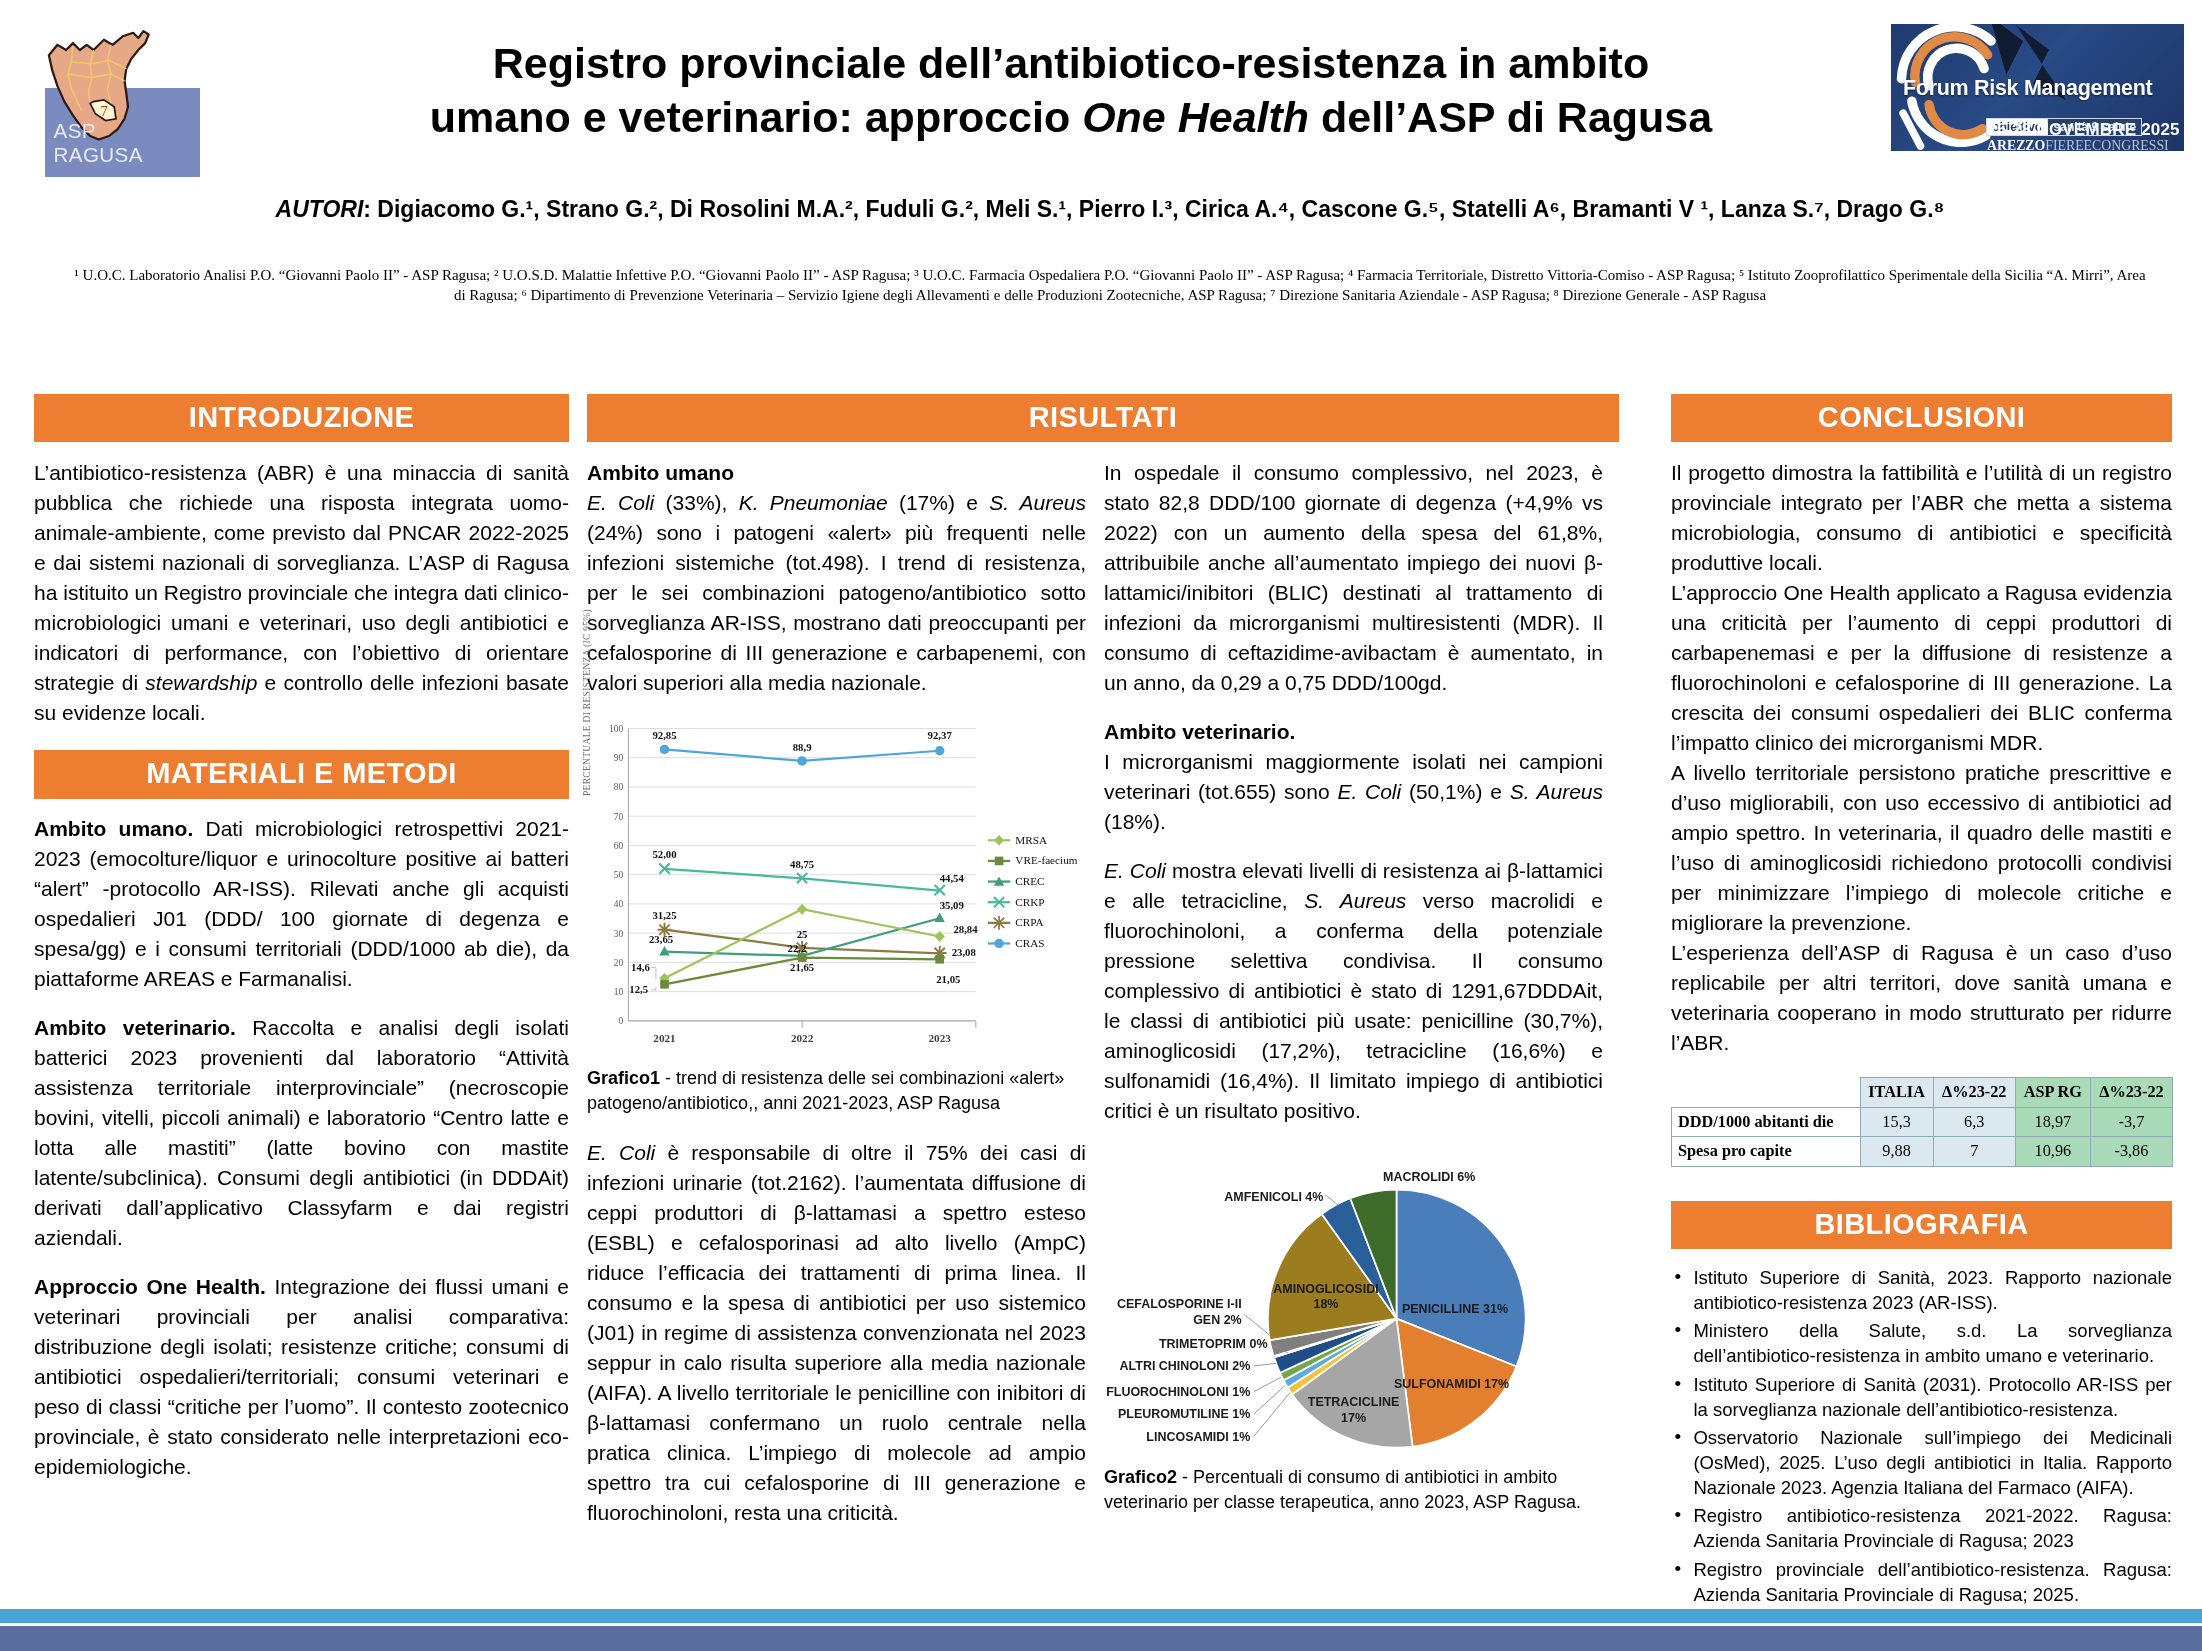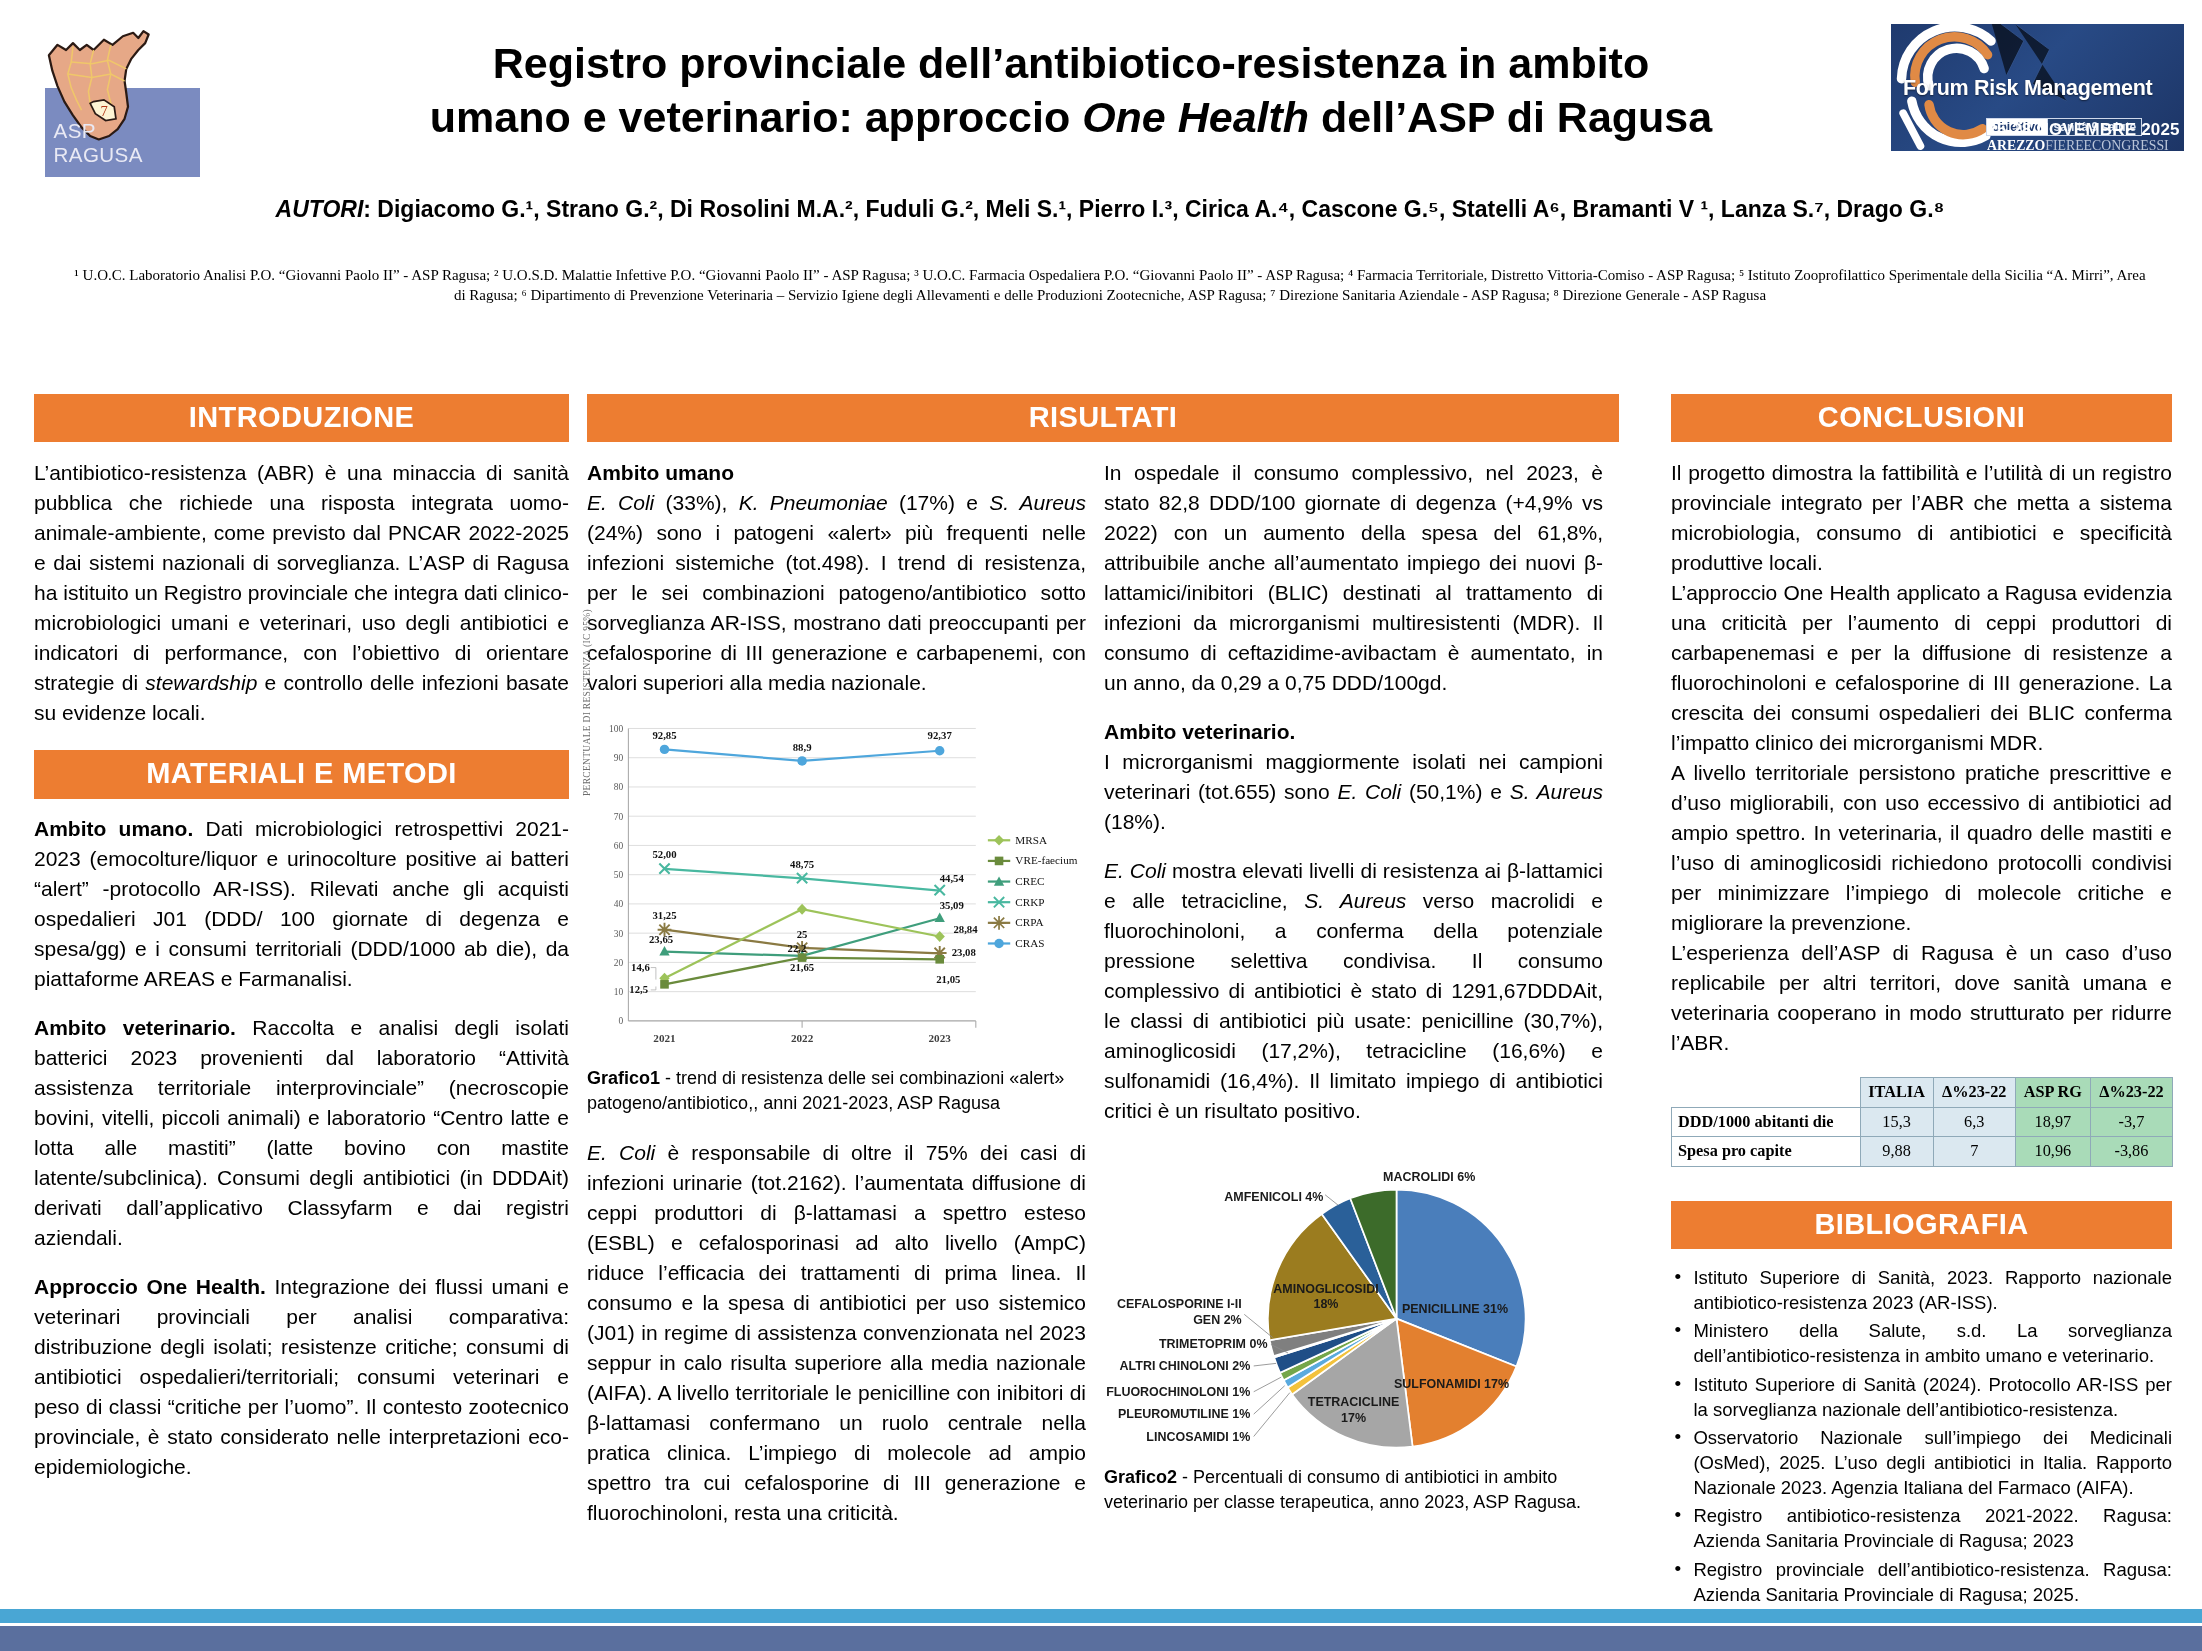--- a/index.html
+++ b/index.html
@@ -541,21 +541,21 @@
           <td class="rg">-3,86</td>
         </tr>
       </tbody>
     </table>
 
     <div class="sec-head biblio-head">BIBLIOGRAFIA</div>
     <div class="biblio">
       <ul>
         <li>Istituto Superiore di Sanità, 2023. Rapporto nazionale antibiotico-resistenza 2023 (AR-ISS).</li>
         <li>Ministero della Salute, s.d. La sorveglianza dell’antibiotico-resistenza in ambito umano e veterinario.</li>
-        <li>Istituto Superiore di Sanità (2024). Protocollo AR-ISS per la sorveglianza nazionale dell’antibiotico-resistenza.</li>
+        <li>Istituto Superiore di Sanità (2031). Protocollo AR-ISS per la sorveglianza nazionale dell’antibiotico-resistenza.</li>
         <li>Osservatorio Nazionale sull’impiego dei Medicinali (OsMed), 2025. L’uso degli antibiotici in Italia. Rapporto Nazionale 2023. Agenzia Italiana del Farmaco (AIFA).</li>
         <li>Registro antibiotico-resistenza 2021-2022. Ragusa: Azienda Sanitaria Provinciale di Ragusa; 2023</li>
         <li>Registro provinciale dell’antibiotico-resistenza. Ragusa: Azienda Sanitaria Provinciale di Ragusa; 2025.</li>
       </ul>
     </div>
   </div>
 
   <div class="footer-top"></div>
   <div class="footer-bot"></div>
 

